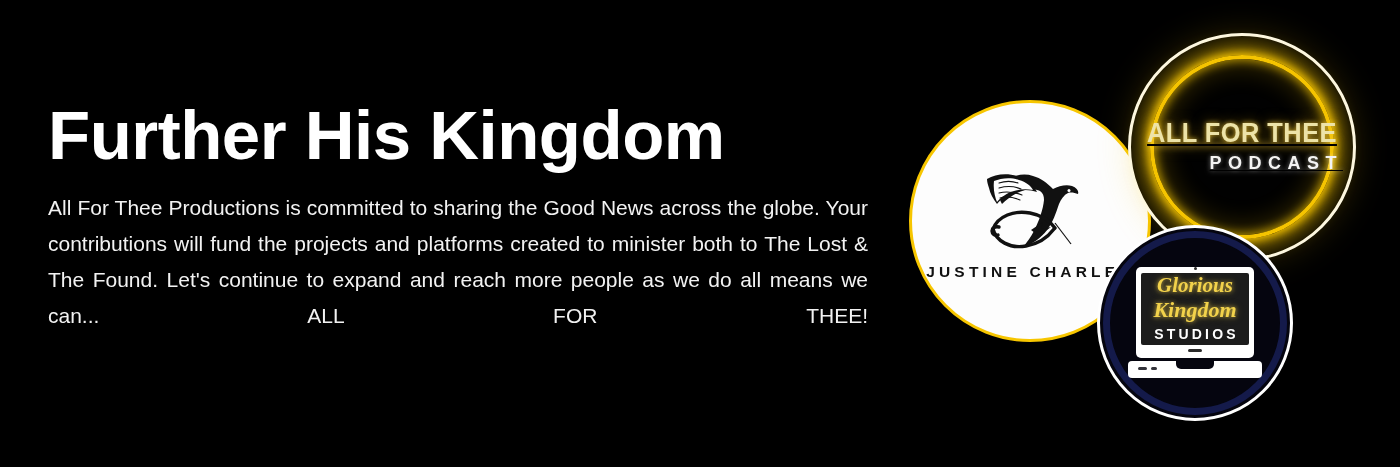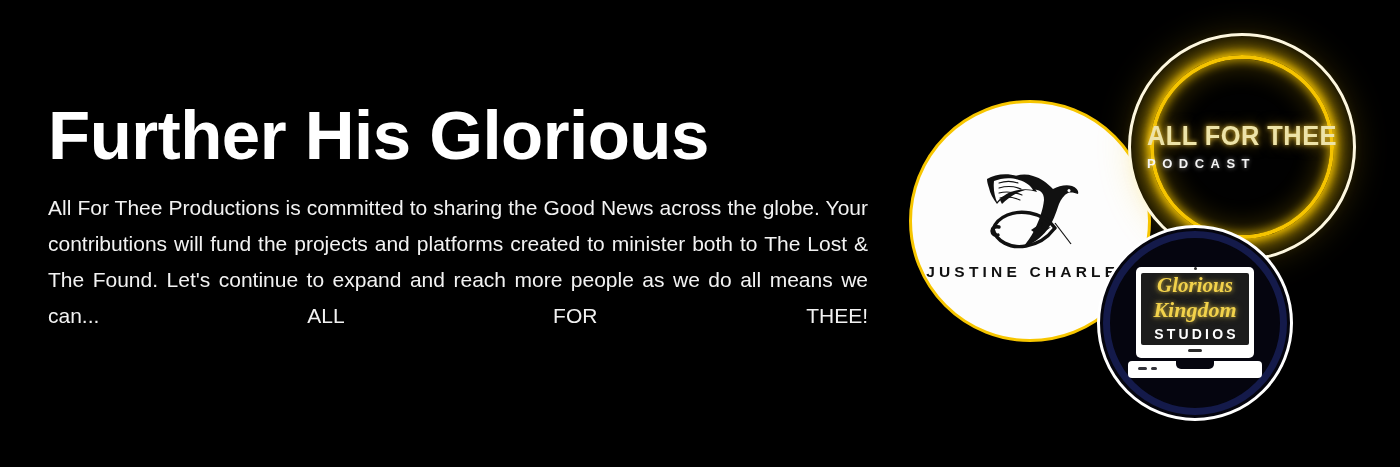--- a/index.html
+++ b/index.html
@@ -120,39 +120,40 @@
     box-shadow:
       0 0 8px 2px rgba(245,196,0,0.95),
       0 0 20px 6px rgba(245,196,0,0.55),
       0 0 38px 14px rgba(245,196,0,0.28),
       inset 0 0 10px 2px rgba(245,196,0,0.65),
       inset 0 0 26px 8px rgba(245,196,0,0.22);
   }
   .aft-text {
     position: relative;
     z-index: 2;
-    text-align: left;
+    text-align: right;
     margin-top: -2px;
+    text-decoration: underline;
   }
   .aft-title {
     color: #EDE3A8;
     font-family: "Liberation Sans", sans-serif;
     font-size: 27px;
     font-weight: bold;
     letter-spacing: 0.5px;
     line-height: 30px;
     white-space: nowrap;
     transform: scaleX(0.94);
     text-shadow: 0 0 6px rgba(245,200,60,0.85), 0 0 14px rgba(245,196,0,0.5);
   }
   .aft-sub {
     margin-top: 5px;
     color: #f4f4f4;
     font-family: "Liberation Sans", sans-serif;
-    font-size: 13px;
+    font-size: 18px;
     font-weight: bold;
     letter-spacing: 6.5px;
     white-space: nowrap;
     text-indent: 6px;
     text-shadow: 0 0 5px rgba(255,255,255,0.5);
   }
 
   
   .gp-circle {
     left: 207px;
@@ -264,21 +265,21 @@
   }
   .base-dash.d1 { left: 10px; width: 9px; }
   .base-dash.d2 { left: 23px; width: 6px; }
 </style>
 </head>
 <body>
 
 <div class="banner">
 
   <div class="text-col">
-    <h1 class="headline">Further His Glorious</h1>
+    <h1 class="headline">Further His Kingdom</h1>
     <p class="body-copy">All For Thee Productions is committed to sharing the Good News across the globe. Your contributions will fund the projects and platforms created to minister both to The Lost &amp; The Found. Let's continue to expand and reach more people as we do all means we can... ALL FOR THEE!</p>
   </div>
 
   <div class="logos">
 
     <div class="circle jc-circle">
       <svg class="jc-mark" viewBox="0 0 118 100">
         <g fill="#111111">
 
           <path d="M30 30 C36 20, 50 15, 62 19 C70 21, 76 26, 82 32

